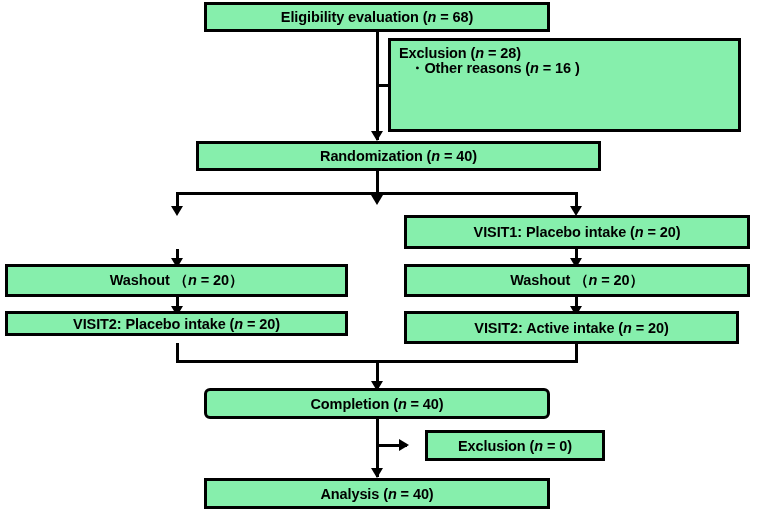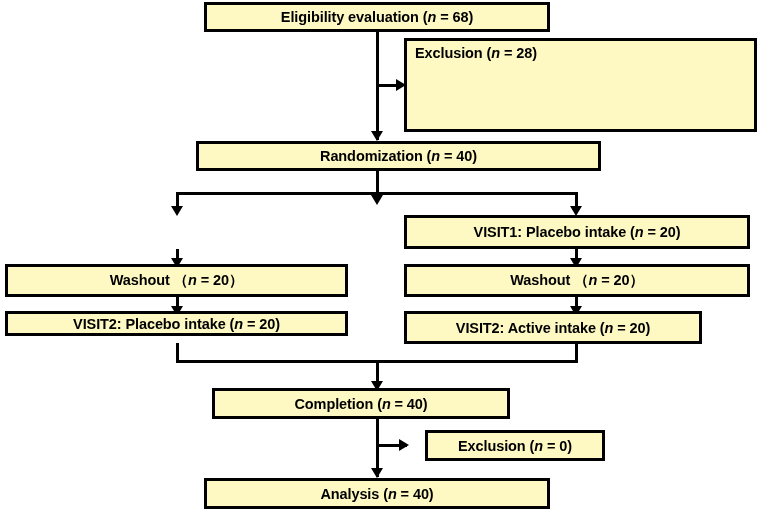--- a/index.html
+++ b/index.html
@@ -12,21 +12,21 @@
     width: 767px;
     height: 512px;
     background: #ffffff;
     font-family: "Liberation Sans", sans-serif;
     overflow: hidden;
   }
   .box {
     position: absolute;
     box-sizing: border-box;
     border: 3px solid #000000;
-    background: #fef9c3;
+    background: #86efac;
     display: flex;
     align-items: center;
     justify-content: center;
     color: #000000;
     font-weight: bold;
     font-size: 14.5px;
     letter-spacing: -0.1px;
     z-index: 3;
   }
   .box.left-align {
@@ -119,22 +119,23 @@
   <div class="vline" style="left:376px; top:419px; height:58px;"></div>
   <div class="arrow-down" style="left:371px; top:468px;"></div>
 
   <div class="hline" style="left:376px; top:444px; width:31px;"></div>
   <div class="arrow-right" style="left:399px; top:439px;"></div>
 
   <div class="box" style="left:204px; top:2px; width:346px; height:30px;">
     <span>Eligibility evaluation (<span class="it">n</span> = 68)</span>
   </div>
 
-  <div class="box left-align" style="left:404px; top:38px; width:353px; height:94px;">
+  <div class="box left-align" style="left:388px; top:38px; width:353px; height:94px;">
     <span class="excl-line">Exclusion (<span class="it">n</span> = 28)</span>
+    <span class="excl-line excl-sub">・Other reasons (<span class="it">n</span> = 16 )</span>
   </div>
 
   <div class="box" style="left:196px; top:141px; width:405px; height:30px;">
     <span>Randomization (<span class="it">n</span> = 40)</span>
   </div>
 
 
   <div class="box" style="left:5px; top:264px; width:343px; height:33px;">
     <span>Washout （<span class="it">n</span> = 20）</span>
   </div>
@@ -144,25 +145,25 @@
   </div>
 
   <div class="box" style="left:404px; top:215px; width:346px; height:34px;">
     <span>VISIT1: Placebo intake (<span class="it">n</span> = 20)</span>
   </div>
 
   <div class="box" style="left:404px; top:264px; width:346px; height:33px;">
     <span>Washout （<span class="it">n</span> = 20）</span>
   </div>
 
-  <div class="box" style="left:404px; top:311px; width:298px; height:33px;text-align:right;">
+  <div class="box" style="left:404px; top:311px; width:335px; height:33px;text-align:right;">
     <span>VISIT2: Active intake (<span class="it">n</span> = 20)</span>
   </div>
 
-  <div class="box" style="left:212px; top:388px; width:298px; height:31px;">
+  <div class="box" style="left:204px; top:388px; width:346px; height:31px;border-radius:6px;">
     <span>Completion (<span class="it">n</span> = 40)</span>
   </div>
 
   <div class="box" style="left:425px; top:430px; width:180px; height:31px;">
     <span>Exclusion (<span class="it">n</span> = 0)</span>
   </div>
 
   <div class="box" style="left:204px; top:478px; width:346px; height:31px;">
     <span>Analysis (<span class="it">n</span> = 40)</span>
   </div>

